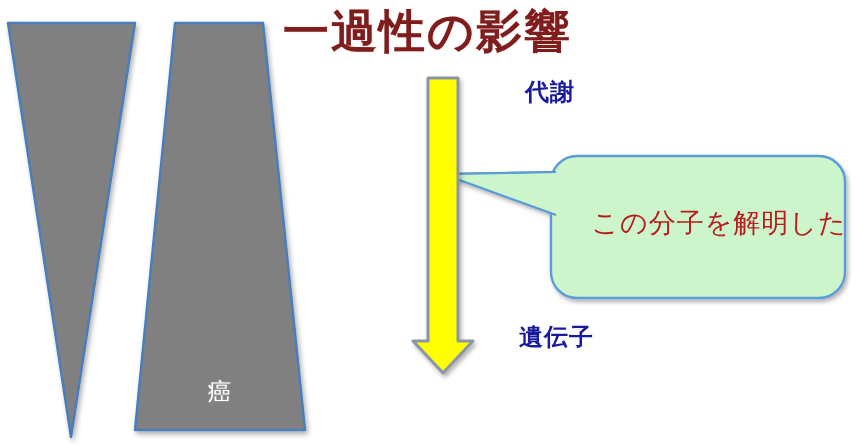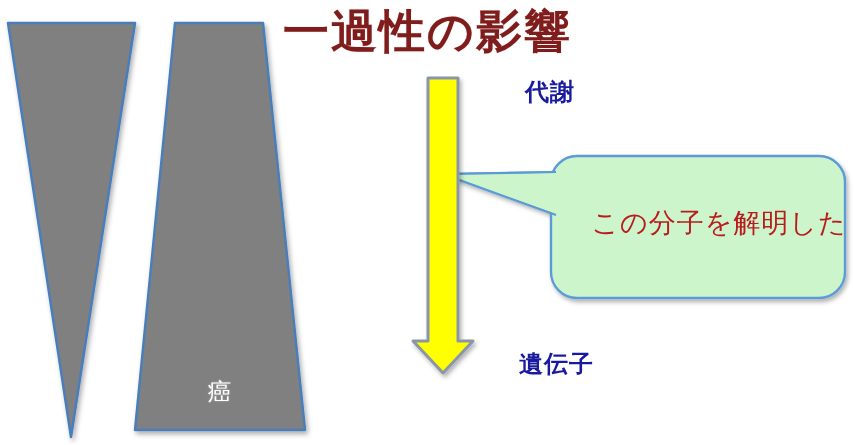--- a/index.html
+++ b/index.html
@@ -45,21 +45,21 @@
   #title-bottom { left: 318px; top: 385px; }
 
   .label-blue {
     color: #1a1a9e;
     font-size: 24px;
     font-weight: bold;
     letter-spacing: 1px;
     margin-left: 28px;
   }
   #label-metabolism { left: 497px; top: 80px; }
-  #label-gene       { left: 491px; top: 352px; }
+  #label-gene       { left: 491px; top: 325px; }
 
   .shape-text {
     position: absolute;
     color: #ffffff;
     font-size: 26px;
     font-weight: 400;
     line-height: 1.18;
     text-align: center;
     letter-spacing: 1px;
     text-shadow: 0 0 2px rgba(255,255,255,0.45);

